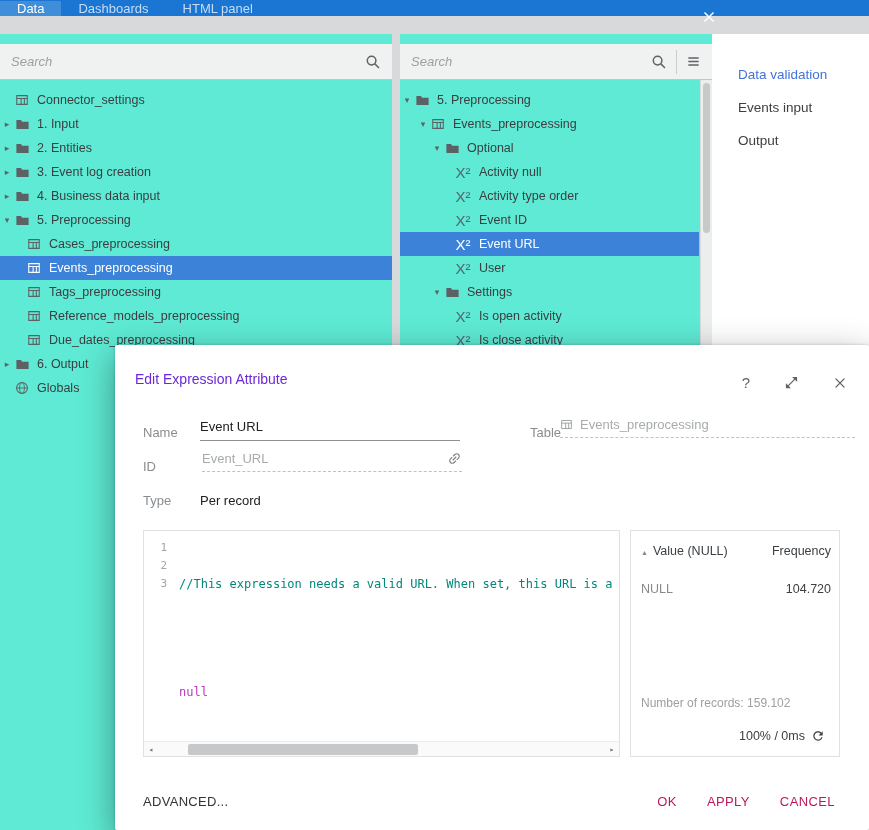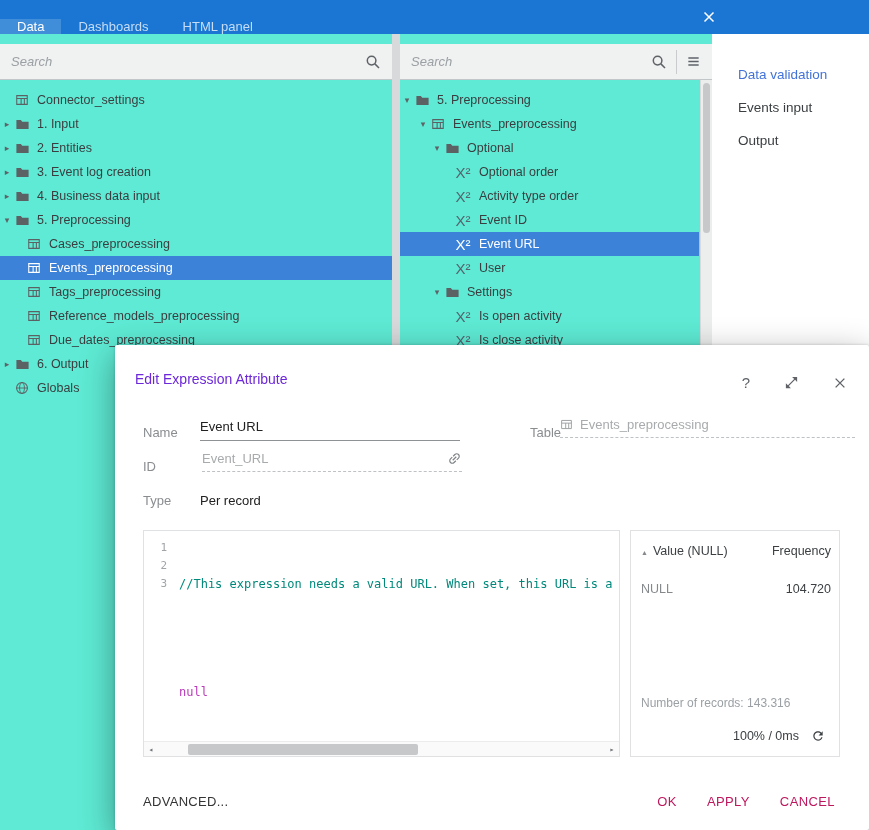--- a/index.html
+++ b/index.html
@@ -1,20 +1,20 @@
 <!DOCTYPE html>
 <html style="--c-topbar: #1a76d2; --c-selection: #3c82d9; --c-link: #4273d8; --c-comment: #00897b; --c-keyword: #ba38ba;"><head>
 <meta charset="utf-8">
 <style>
   *{margin:0;padding:0;box-sizing:border-box}
   html,body{width:869px;height:830px;overflow:hidden}
   body{font-family:"Liberation Sans",sans-serif;background:#d8d9da;position:relative;-webkit-font-smoothing:antialiased}
 
   
-  .topbar{position:absolute;top:0;left:0;width:100%;height:34px;background:var(--c-topbar,#1a76d2);display:flex;align-items:flex-end;z-index:5}
+  .topbar{position:absolute;top:0;left:0;width:100%;height:16px;background:var(--c-topbar,#1a76d2);display:flex;align-items:flex-end;z-index:5}
   .tab{padding:0 17px;display:flex;align-items:center;font-size:13px;color:#c7dcf5;cursor:pointer}
   .tab.active{background:rgba(255,255,255,.17);color:#fff}
   .topbar-close{position:absolute;right:152px;top:9px;width:16px;height:16px;color:#fff;cursor:pointer}
 
   
   .panel{position:absolute;top:34px;bottom:0;background:#5eead4}
   .left{left:0;width:392px}
   .mid{left:400px;width:312px}
   .rightp{left:712px;width:157px;background:#fff;padding-top:24px}
 
@@ -70,21 +70,21 @@
   .htrack{flex:1;height:100%;position:relative}
   .hthumb{position:absolute;left:30px;top:2px;height:11px;width:230px;background:#c6c8ca;border-radius:2px}
 
   .stats{position:absolute;left:515px;top:185px;width:210px;height:227px;border:1px solid #e0e1e2;background:#fff}
   .stats-header{display:flex;justify-content:space-between;align-items:center;padding:13px 8px 0 10px;font-size:12.5px;color:#3c4043}
   .sort-tri{font-size:7px;color:#85898c;margin-right:5px}
   .stats-row{display:flex;justify-content:space-between;padding:0 8px 0 10px;margin-top:24px;font-size:12.5px}
   .stats-row .v{color:#85898c}
   .stats-row .f{color:#3c4043}
   .stats-records{position:absolute;left:10px;right:8px;bottom:46px;font-size:12px;color:#9ba0a4}
-  .stats-perf{position:absolute;right:14px;bottom:13px;font-size:12.5px;color:#3c4043;display:flex;align-items:center;gap:12px}
+  .stats-perf{position:absolute;right:14px;bottom:13px;font-size:12.5px;color:#3c4043;display:flex;align-items:center;gap:6px}
   .stats-perf .m-ico{color:#3c4043}
 
   .m-advanced{position:absolute;left:28px;bottom:21px;font-size:13px;font-weight:500;letter-spacing:.3px;color:#343434;cursor:pointer;background:none;border:none;font-family:"Liberation Sans",sans-serif}
   .m-actions{position:absolute;right:34px;bottom:21px;display:flex;gap:30px}
   .m-btn{font-size:13px;font-weight:500;letter-spacing:.4px;color:#be185d;cursor:pointer;background:none;border:none;font-family:"Liberation Sans",sans-serif;padding:0}
 </style>
 </head>
 <body>
 
 <div class="topbar">
@@ -280,21 +280,21 @@
       <span class="arr">▾</span>
       <span class="ic">
           <svg viewBox="0 0 16 16" width="15" height="15">
             <path d="M1.5 3.2h4.8l1.4 1.9h6.8v7.7H1.5z" fill="currentColor"></path>
           </svg>
         </span>
       <span class="lbl">Optional</span>
     </div>
     <div class="row ind3">
       <span class="x2">X²</span>
-      <span class="lbl">Optional order</span>
+      <span class="lbl">Activity null</span>
     </div>
     <div class="row ind3">
       <span class="x2">X²</span>
       <span class="lbl">Activity type order</span>
     </div>
     <div class="row ind3">
       <span class="x2">X²</span>
       <span class="lbl">Event ID</span>
     </div>
     <div class="row ind3 sel">
@@ -400,21 +400,21 @@
 
   <div class="stats">
     <div class="stats-header">
       <span><span class="sort-tri">▲</span><span>Value (NULL)</span></span>
       <span>Frequency</span>
     </div>
     <div class="stats-row">
       <span class="v">NULL</span>
       <span class="f">104.720</span>
     </div>
-    <div class="stats-records">Number of records: 143.316</div>
+    <div class="stats-records">Number of records: 159.102</div>
     <div class="stats-perf">
       <span>100% / 0ms</span>
       <span class="m-ico">
         <svg viewBox="0 0 24 24" width="14" height="14" fill="currentColor">
             <path d="M17.65 6.35C16.2 4.9 14.21 4 12 4c-4.42 0-7.99 3.58-7.99 8s3.57 8 7.99 8c3.73 0 6.84-2.55 7.73-6h-2.08c-.82 2.33-3.04 4-5.65 4-3.31 0-6-2.69-6-6s2.69-6 6-6c1.66 0 3.14.69 4.22 1.78L13 11h7V4l-2.35 2.35z"></path>
           </svg>
       </span>
     </div>
   </div>
 

